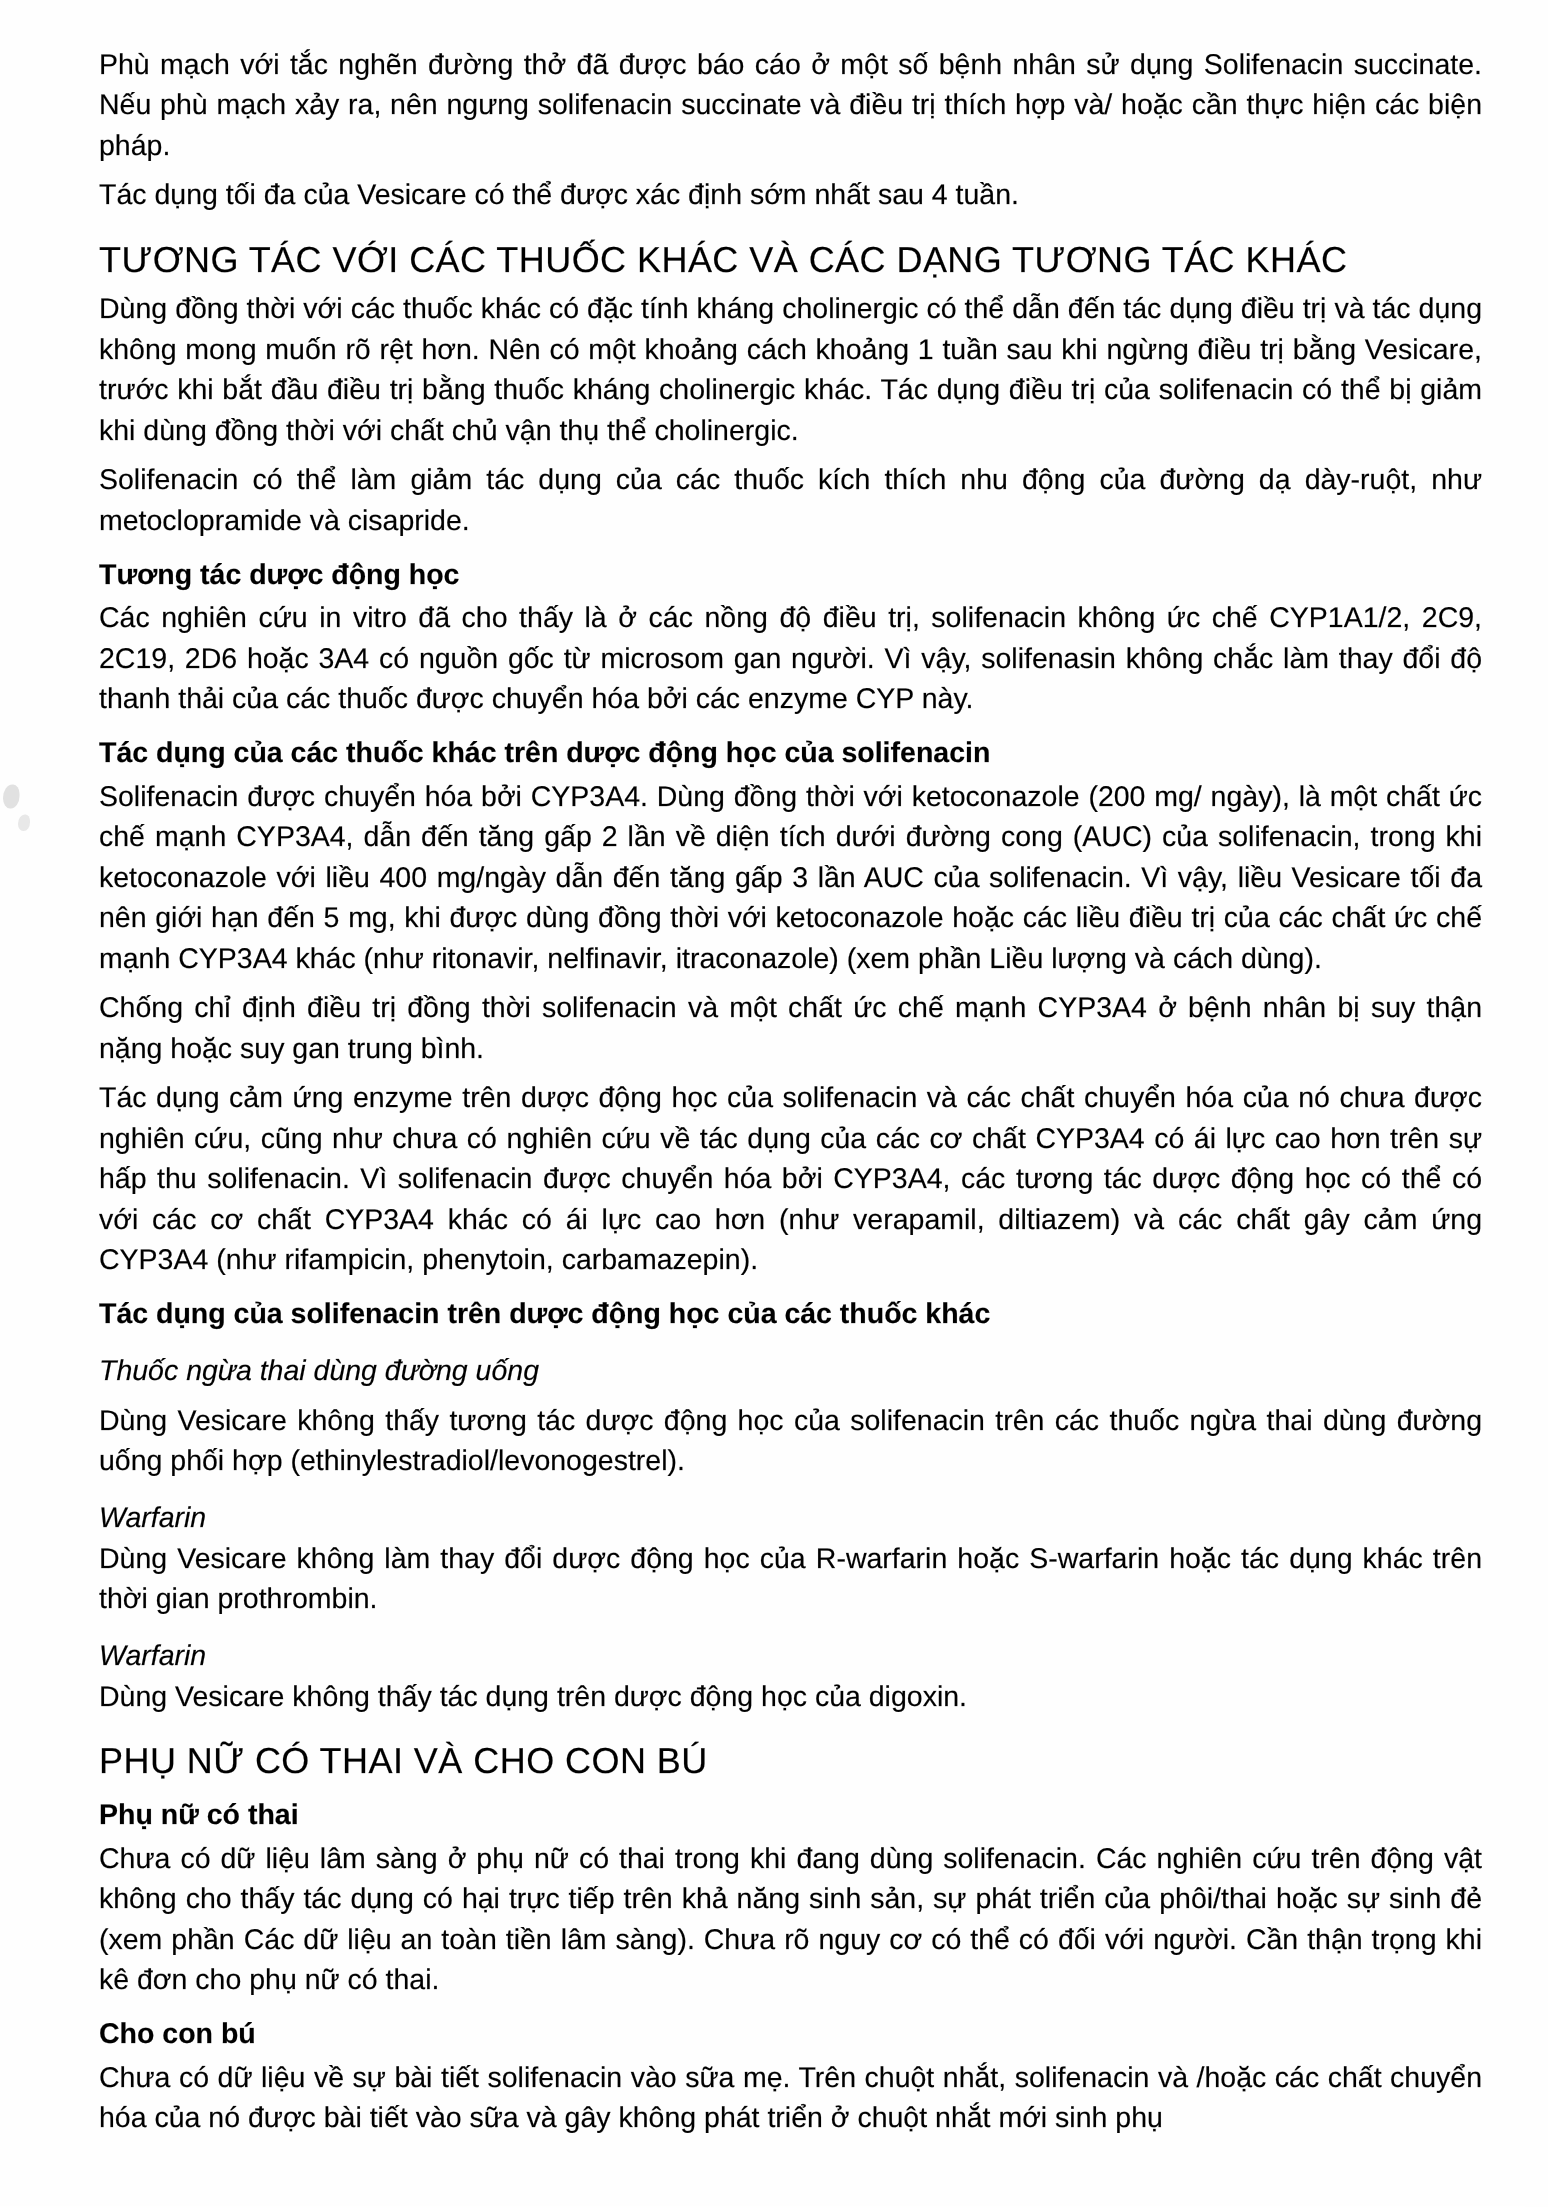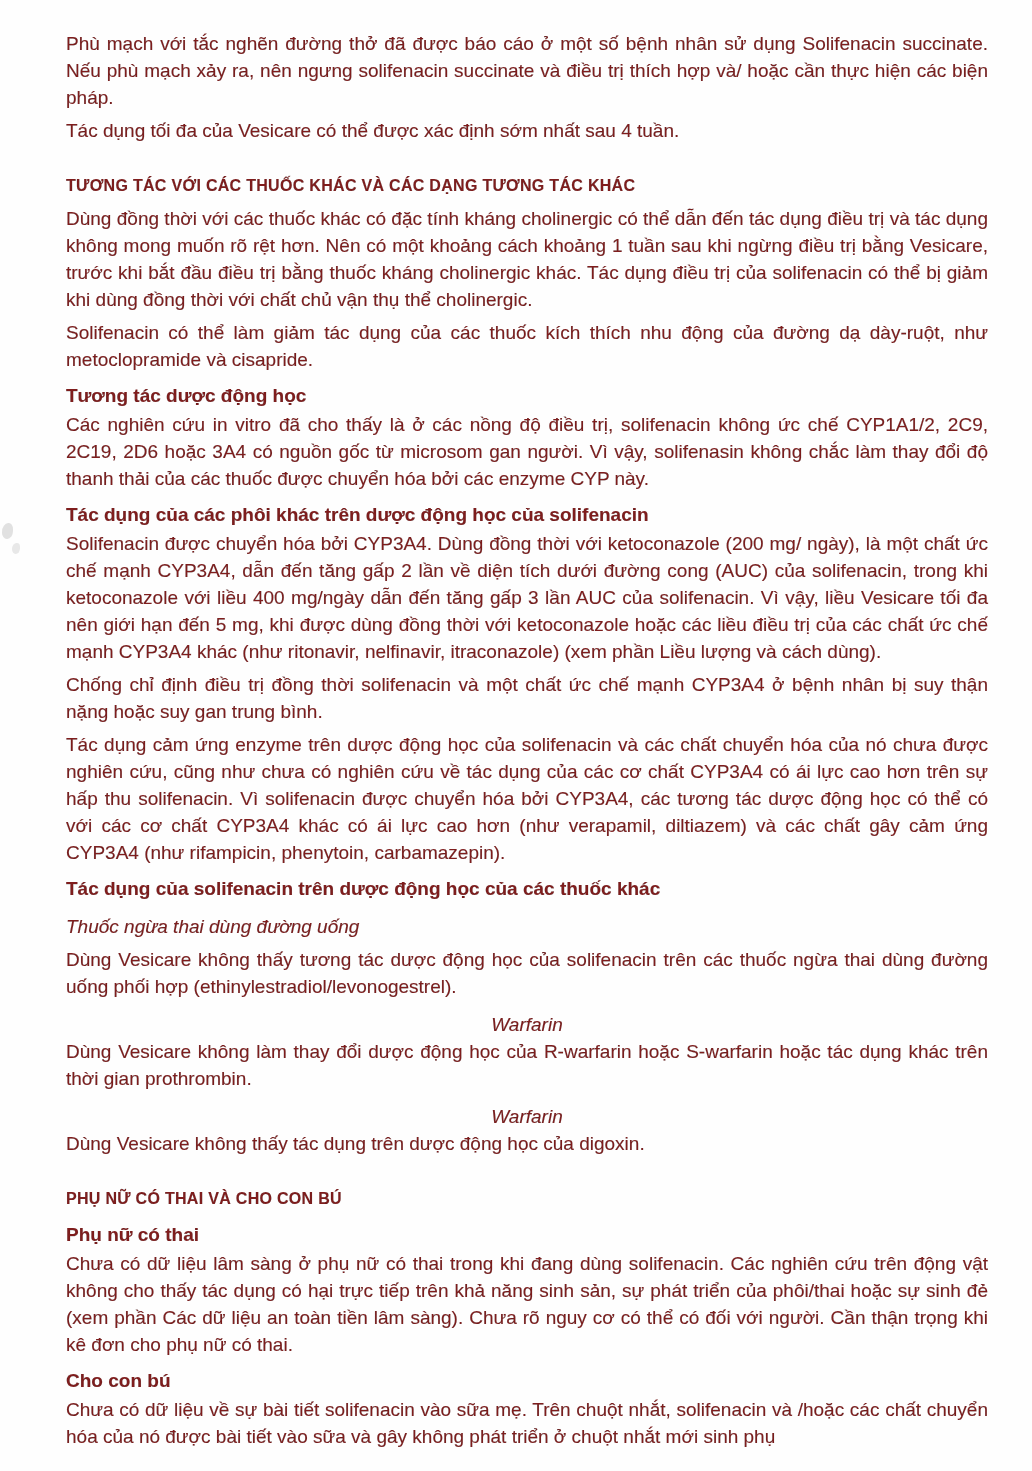--- a/index.html
+++ b/index.html
@@ -5,32 +5,32 @@
   * { margin: 0; padding: 0; box-sizing: border-box; }
   html, body { background: #ffffff; }
   body {
     width: 1032px; height: 1471px;
     position: relative; overflow: hidden;
     font-family: "Liberation Sans", "DejaVu Sans", sans-serif;
   }
   .page {
     position: absolute; inset: 0;
     background: #fefefe;
-    color: #7f1d1d;
+    color: #000000;
   }
   .content {
     position: absolute; left: 66px; top: 30px; width: 922px;
     font-size: 19px; line-height: 27px;
     -webkit-text-stroke: 0.2px rgba(20,20,20,0.55);
   }
   .block-p   { text-align: justify; margin: 0 0 6px; }
-  .block-h1  { font-weight: 700; font-size: 16px; margin: 28px 0 6px; letter-spacing: 0.3px; }
+  .block-h1  { font-weight: 400; font-size: 24px; margin: 16px 0 6px; letter-spacing: 0.3px; }
   .block-h2  { font-weight: 700; margin: 9px 0 2px; }
   .block-sub { font-style: italic; margin: 11px 0 6px; }
-  .block-sub.tight { margin-bottom: 0; text-align: center; }
+  .block-sub.tight { margin-bottom: 0; }
   .it { }
   
   .artifact {
     position: absolute; background: #c9c9c9; opacity: 0.55;
     border-radius: 60% 40% 55% 45%;
   }
   .artifact.a1 { left: 2px;  top: 523px; width: 11px; height: 16px; }
   .artifact.a2 { left: 12px; top: 543px; width: 8px;  height: 11px; opacity: 0.4; }
 </style>
 </head>
@@ -38,21 +38,21 @@
 
 <div class="page">
   <div class="content" id="doc-content">
       <div class="block-p">Phù mạch với tắc nghẽn đường thở đã được báo cáo ở một số bệnh nhân sử dụng Solifenacin succinate. Nếu phù mạch xảy ra, nên ngưng solifenacin succinate và điều trị thích hợp và/ hoặc cần thực hiện các biện pháp.</div>
       <div class="block-p">Tác dụng tối đa của Vesicare có thể được xác định sớm nhất sau 4 tuần.</div>
       <div class="block-h1">TƯƠNG TÁC VỚI CÁC THUỐC KHÁC VÀ CÁC DẠNG TƯƠNG TÁC KHÁC</div>
       <div class="block-p">Dùng đồng thời với các thuốc khác có đặc tính kháng cholinergic có thể dẫn đến tác dụng điều trị và tác dụng không mong muốn rõ rệt hơn. Nên có một khoảng cách khoảng 1 tuần sau khi ngừng điều trị bằng Vesicare, trước khi bắt đầu điều trị bằng thuốc kháng cholinergic khác. Tác dụng điều trị của solifenacin có thể bị giảm khi dùng đồng thời với chất chủ vận thụ thể cholinergic.</div>
       <div class="block-p">Solifenacin có thể làm giảm tác dụng của các thuốc kích thích nhu động của đường dạ dày-ruột, như metoclopramide và cisapride.</div>
       <div class="block-h2">Tương tác dược động học</div>
       <div class="block-p"><span class="">Các nghiên cứu </span><span class="it">in vitro</span><span class=""> đã cho thấy là ở các nồng độ điều trị, solifenacin không ức chế CYP1A1/2, 2C9, 2C19, 2D6 hoặc 3A4 có nguồn gốc từ microsom gan người. Vì vậy, solifenasin không chắc làm thay đổi độ thanh thải của các thuốc được chuyển hóa bởi các enzyme CYP này.</span></div>
-      <div class="block-h2">Tác dụng của các phôi khác trên dược động học của solifenacin</div>
+      <div class="block-h2">Tác dụng của các thuốc khác trên dược động học của solifenacin</div>
       <div class="block-p">Solifenacin được chuyển hóa bởi CYP3A4. Dùng đồng thời với ketoconazole (200 mg/ ngày), là một chất ức chế mạnh CYP3A4, dẫn đến tăng gấp 2 lần về diện tích dưới đường cong (AUC) của solifenacin, trong khi ketoconazole với liều 400 mg/ngày dẫn đến tăng gấp 3 lần AUC của solifenacin. Vì vậy, liều Vesicare tối đa nên giới hạn đến 5 mg, khi được dùng đồng thời với ketoconazole hoặc các liều điều trị của các chất ức chế mạnh CYP3A4 khác (như ritonavir, nelfinavir, itraconazole) (xem phần Liều lượng và cách dùng).</div>
       <div class="block-p">Chống chỉ định điều trị đồng thời solifenacin và một chất ức chế mạnh CYP3A4 ở bệnh nhân bị suy thận nặng hoặc suy gan trung bình.</div>
       <div class="block-p">Tác dụng cảm ứng enzyme trên dược động học của solifenacin và các chất chuyển hóa của nó chưa được nghiên cứu, cũng như chưa có nghiên cứu về tác dụng của các cơ chất CYP3A4 có ái lực cao hơn trên sự hấp thu solifenacin. Vì solifenacin được chuyển hóa bởi CYP3A4, các tương tác dược động học có thể có với các cơ chất CYP3A4 khác có ái lực cao hơn (như verapamil, diltiazem) và các chất gây cảm ứng CYP3A4 (như rifampicin, phenytoin, carbamazepin).</div>
       <div class="block-h2">Tác dụng của solifenacin trên dược động học của các thuốc khác</div>
       <div class="block-sub">Thuốc ngừa thai dùng đường uống</div>
       <div class="block-p">Dùng Vesicare không thấy tương tác dược động học của solifenacin trên các thuốc ngừa thai dùng đường uống phối hợp (ethinylestradiol/levonogestrel).</div>
       <div class="block-sub tight">Warfarin</div>
       <div class="block-p"><span class="">Dùng Vesicare không làm thay đổi dược động học của </span><span class="it">R</span><span class="">-warfarin hoặc </span><span class="it">S</span><span class="">-warfarin hoặc tác dụng khác trên thời gian prothrombin.</span></div>
       <div class="block-sub tight">Warfarin</div>
       <div class="block-p">Dùng Vesicare không thấy tác dụng trên dược động học của digoxin.</div>

